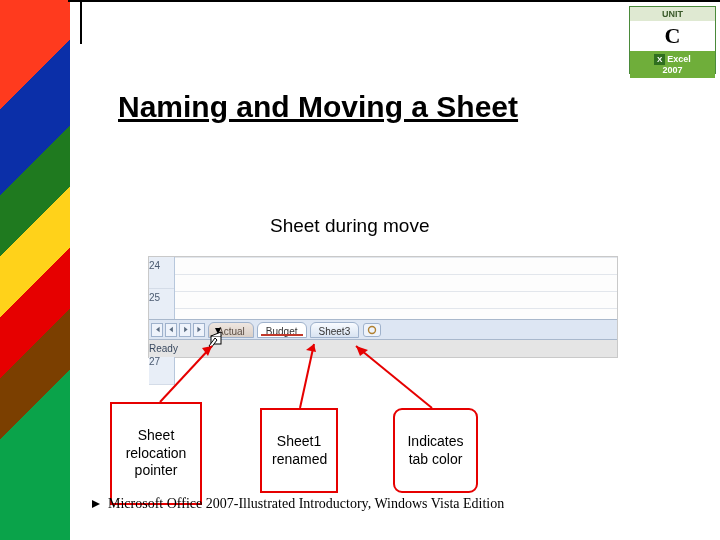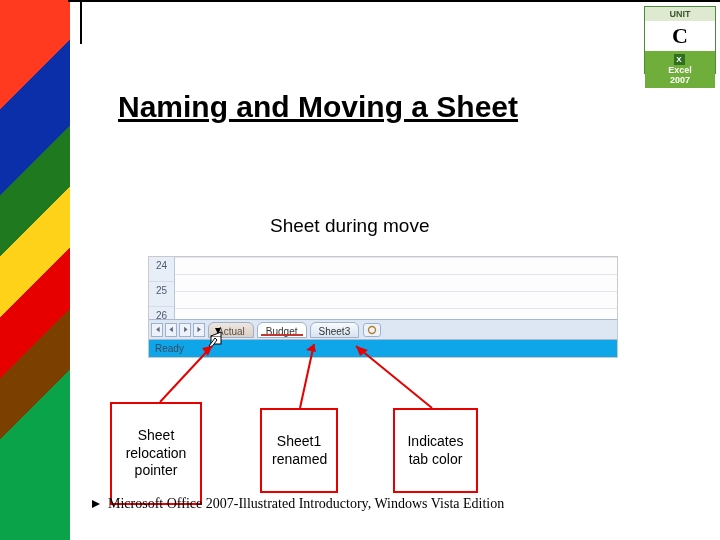--- a/index.html
+++ b/index.html
@@ -5,52 +5,52 @@
   * { box-sizing: border-box; margin: 0; padding: 0; }
   html, body { width: 720px; height: 540px; font-family: Arial, Helvetica, sans-serif; background: #fff; overflow: hidden; }
 
   .sidebar {
     position: absolute; left: 0; top: 0; width: 70px; height: 540px;
     background: linear-gradient(135deg,#ff3a1e 0 18%,#0b2fa8 18% 32%,#1f7a1f 32% 42%,#ffd21a 42% 52%,#e60000 52% 62%,#7b3f00 62% 72%,#0aa34a 72% 100%);
   }
   .topbar { position: absolute; left: 68px; top: 0; width: 14px; height: 44px; border-right: 2px solid #000; }
   .topbar2 { position: absolute; left: 68px; top: 0; width: 652px; height: 2px; background:#000;}
 
-  .unit-badge { position: absolute; top: 6px; right: 4px; width: 72px; height: 68px; border:1px solid #4a8a3a; background:#fff; }
+  .unit-badge { position: absolute; top: 6px; right: 4px; width: 87px; height: 68px; border:1px solid #4a8a3a; background:#fff; }
   .unit-badge .unit { background:#dfe9d2; text-align:center; font-size:9px; padding:2px 0; font-weight:bold; color:#3a5a2a;}
   .unit-badge .letter { text-align:center; font-family:"Times New Roman",serif; font-size:22px; font-weight:bold; padding:2px 0;}
   .unit-badge .app { background:#6fae3a; color:#fff; text-align:center; font-size:9px; padding:3px 19px; font-weight:bold;}
   .unit-badge .app .xl { display:inline-block; width:11px;height:11px;background:#2f6f1f;color:#fff;font-size:8px;line-height:11px;margin-right:2px;}
 
   .title { position:absolute; left:118px; top:90px; font-size:30px; font-weight:bold; font-family:Arial,sans-serif; text-decoration:underline; text-decoration-color:#000; }
   .subtitle { position:absolute; left:270px; top:215px; font-size:19px; font-family:Liberation Sans, sans-serif; }
 
   .excel-shot { position:absolute; left:148px; top:256px; width:470px; height:102px; background:#fdfdfd; border:1px solid #c9c9c9; }
   .excel-shot .rowhead { position:absolute; left:0; width:26px; background:#e8eef7; border-right:1px solid #b7c7dc; }
-  .excel-shot .rh { height:25px; line-height:17px; text-align:center; font-size:10px; color:#4a5a70; border-bottom:1px solid #d4dce8; }
+  .excel-shot .rh { height:32px; line-height:17px; text-align:left; font-size:10px; color:#4a5a70; border-bottom:1px solid #d4dce8; }
   .excel-shot .grid { position:absolute; left:26px; top:0; right:0; height:68px;
     background-image: linear-gradient(#e2e6ec 1px, transparent 1px);
     background-size: 100% 17px; }
   .excel-shot .bottombar { position:absolute; left:0; right:0; bottom:18px; height:20px; background:#dde6f3; border-top:1px solid #a9b8cc; display:flex; align-items:center; }
   .nav-btn { width:12px; height:14px; margin-left:2px; background:#eef3fb; border:1px solid #9fb2cc; display:flex; align-items:center; justify-content:center; }
   .nav-btn svg { width:7px; height:7px; }
   .tab { height:16px; display:inline-flex; align-items:flex-end; padding:0 8px; margin-left:3px; font-size:10px; color:#333; background:linear-gradient(#f8fbff,#d8e3f1); border:1px solid #9fb2cc; border-top-left-radius:6px; border-top-right-radius:6px; position:relative; }
   .tab.active { background:#fff; }
   .tab.drag { background:linear-gradient(#efe6e0,#d9cfc7); color:#5b4d43; }
   .tab.colorind::before { content:""; position:absolute; left:3px; right:3px; bottom:1px; height:2px; background:#c0392b; }
   .newtab { width:18px; height:14px; margin-left:4px; background:#eef3fb; border:1px solid #9fb2cc; border-radius:3px; display:flex;align-items:center;justify-content:center; }
-  .statusbar { position:absolute; left:0; right:0; bottom:0; height:18px; background:#0ea5e9; border-top:1px solid #a9b8cc; font-size:10px; color:#3a4a60; padding-left:6px; line-height:18px;}
+  .statusbar { position:absolute; left:0; right:0; bottom:0; height:18px; background:#e5e5e5; border-top:1px solid #a9b8cc; font-size:10px; color:#3a4a60; line-height:18px;}
 
   .drop-pointer { position:absolute; left:209px; top:328px; }
   .drop-pointer svg { overflow:visible; }
 
   .callout { position:absolute; border:2px solid #e60000; background:#fff; text-align:center; font-size:14px; line-height:1.25; padding:23px 10px; font-family:Arial,sans-serif; }
   #co1 { left:110px; top:402px; width:92px; }
   #co2 { left:260px; top:408px; width:78px; }
-  #co3 { left:393px; top:408px; width:85px; }
+  #co3 { left:393px; top:408px; width:85px;border-radius:9px; }
 
   .arrow { position:absolute; }
   .arrow line { stroke:#e60000; stroke-width:2; }
   .arrow polygon { fill:#e60000; }
 
   .footer-bullet { position:absolute; left:90px; bottom:28px; display:flex; align-items:center; font-family:"Times New Roman",serif; font-size:14px; color:#000; }
   .footer-bullet svg { margin-right:6px; }
 </style>
 </head>
 <body>

